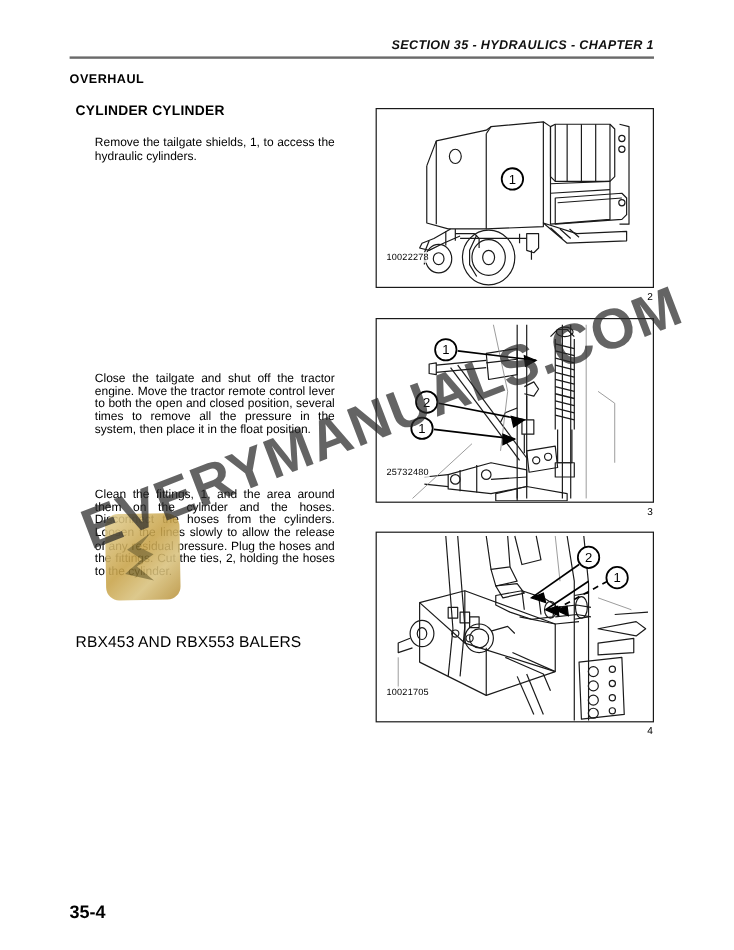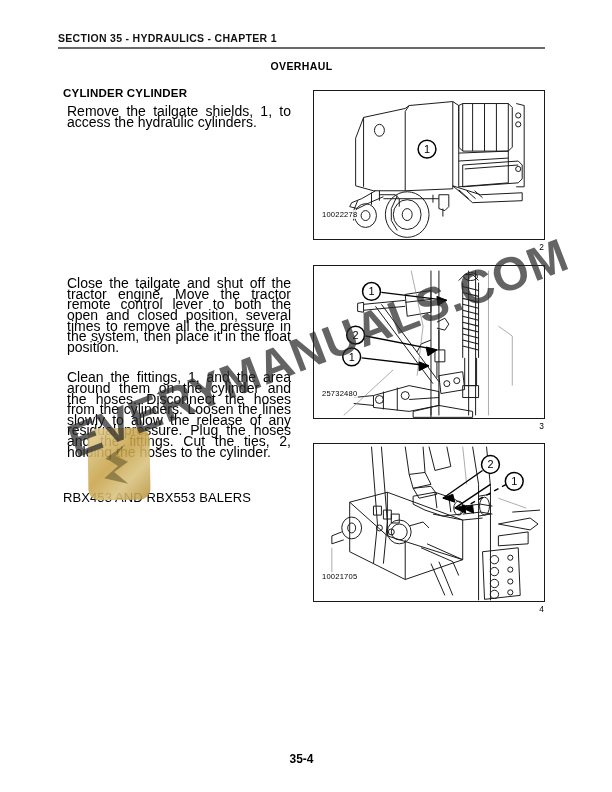--- a/index.html
+++ b/index.html
@@ -21,39 +21,39 @@
   }
 
   
   .page-header {
     position: absolute;
     left: 58px;
     top: 32px;
     width: 487px;
   }
   .header-text {
+    font-style: italic;
     font-weight: bold;
     font-size: 10.5px;
-    text-align: left;
+    text-align: right;
     letter-spacing: 0.3px;
     color: #111;
     white-space: nowrap;
   }
   .header-rule {
     margin-top: 3px;
     height: 2px;
     background: #6a6a6a;
     width: 100%;
   }
   .overhaul-title {
     position: absolute;
     left: 58px;
     top: 60px;
     width: 487px;
-    text-align: center;
     font-size: 10.5px;
     font-weight: bold;
     letter-spacing: 0.4px;
   }
 
   
   .text-col {
     position: absolute;
     left: 63px;
     top: 87px;
@@ -64,24 +64,24 @@
     font-weight: bold;
     letter-spacing: 0.2px;
     margin: 0 0 7px 0;
   }
   .sub-title {
     font-size: 9.2px;
     font-weight: bold;
     margin: 0 0 4px 0;
   }
   .body-para {
-    font-size: 14px;
+    font-size: 10px;
     line-height: 10.6px;
     text-align: justify;
-    margin: 4px;
+    margin: 16px;
   }
   .blk-spacer-lg { height: 143px; }
   .blk-spacer-md { height: 12px; }
   .blk-spacer-xl { height: 29px; }
   .model-head {
     font-size: 13px;
     font-weight: normal;
     letter-spacing: 0.1px;
     margin: 0 0 11px 0;
   }
@@ -157,22 +157,21 @@
     left: 0; top: 0;
     width: 100%; height: 100%;
   }
 
   
   .footer {
     position: absolute;
     left: 58px;
     top: 752px;
     width: 487px;
-    text-align: center;
-    font-size: 12px;
+    font-size: 15px;
     font-weight: bold;
   }
 </style>
 </head>
 <body>
 
 <div id="page">
 
   <div class="page-header">
     <div class="header-text">SECTION 35 - HYDRAULICS - CHAPTER 1</div>

